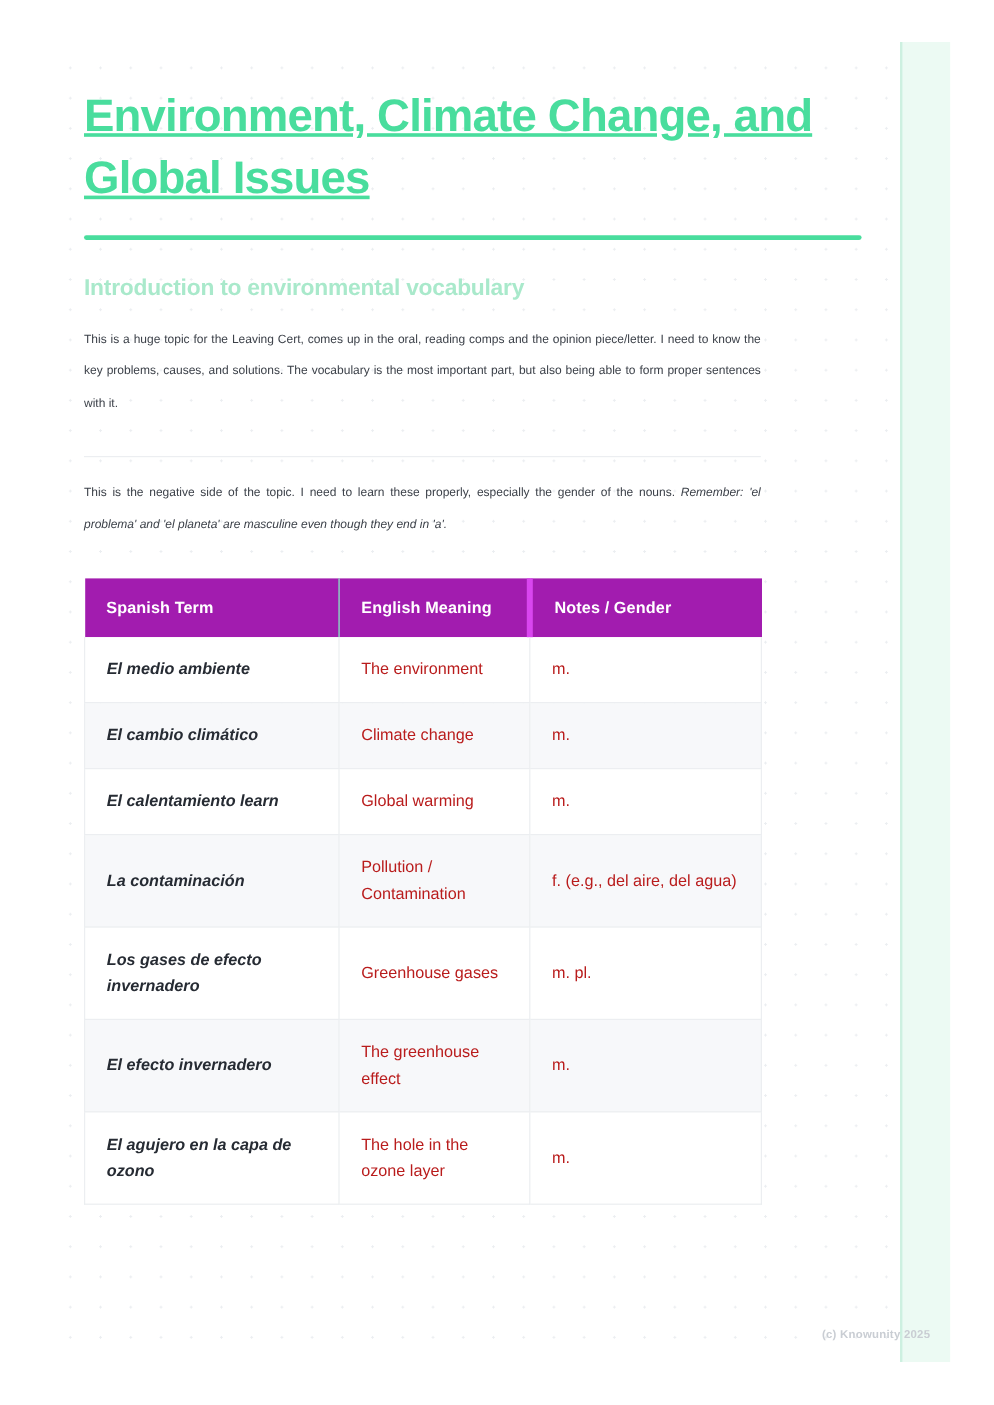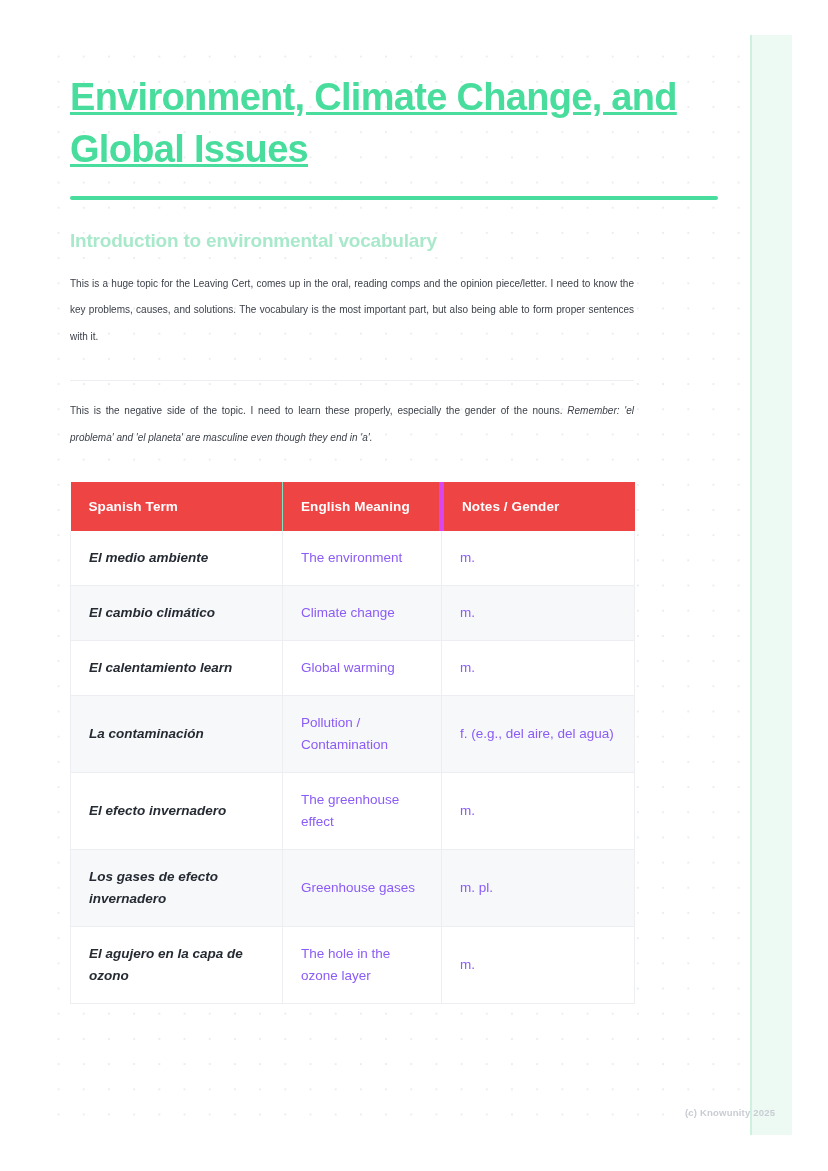--- a/index.html
+++ b/index.html
@@ -127,36 +127,36 @@
     width: 564px;
     border-collapse: collapse;
     table-layout: fixed;
     background: transparent;
   }
   table.vocab col.c1 { width: 212px; }
   table.vocab col.c2 { width: 159px; }
   table.vocab col.c3 { width: 193px; }
 
   table.vocab thead th {
-    background: #ef4444;
+    background: #a21caf;
     color: #ffffff;
     font-size: 13.5px;
     font-weight: bold;
     text-align: left;
     padding: 17px 18px;
     border: none;
     letter-spacing: .1px;
   }
   table.vocab thead th.h1 { border-right: 1px solid #7ee6c0; }
   table.vocab thead th.h2 { border-right: 5px solid #d946ef; }
 
   table.vocab tbody td {
     font-size: 13.5px;
     line-height: 22px;
-    color: #8b5cf6;
+    color: #b91c1c;
     padding: 16px 18px;
     vertical-align: middle;
     border-bottom: 1px solid #eceef1;
     border-right: 1px solid #eceef1;
     background: #ffffff;
   }
   table.vocab tbody td:last-child { border-right: 1px solid #eceef1; }
   table.vocab tbody tr:nth-child(even) td { background: #f7f8fa; }
 
   table.vocab tbody td.term {
@@ -234,30 +234,30 @@
               <td class="term">El calentamiento learn</td>
               <td>Global warming</td>
               <td>m.</td>
             </tr>
             <tr>
               <td class="term">La contaminación</td>
               <td>Pollution / Contamination</td>
               <td>f. (e.g., del aire, del agua)</td>
             </tr>
             <tr>
-              <td class="term">El efecto invernadero</td>
-              <td>The greenhouse effect</td>
-              <td>m.</td>
-            </tr>
-            <tr>
               <td class="term">Los gases de efecto invernadero</td>
               <td>Greenhouse gases</td>
               <td>m. pl.</td>
             </tr>
             <tr>
+              <td class="term">El efecto invernadero</td>
+              <td>The greenhouse effect</td>
+              <td>m.</td>
+            </tr>
+            <tr>
               <td class="term">El agujero en la capa de ozono</td>
               <td>The hole in the ozone layer</td>
               <td>m.</td>
             </tr>
           </tbody>
       </table>
     </div>
 
   </div>
 

